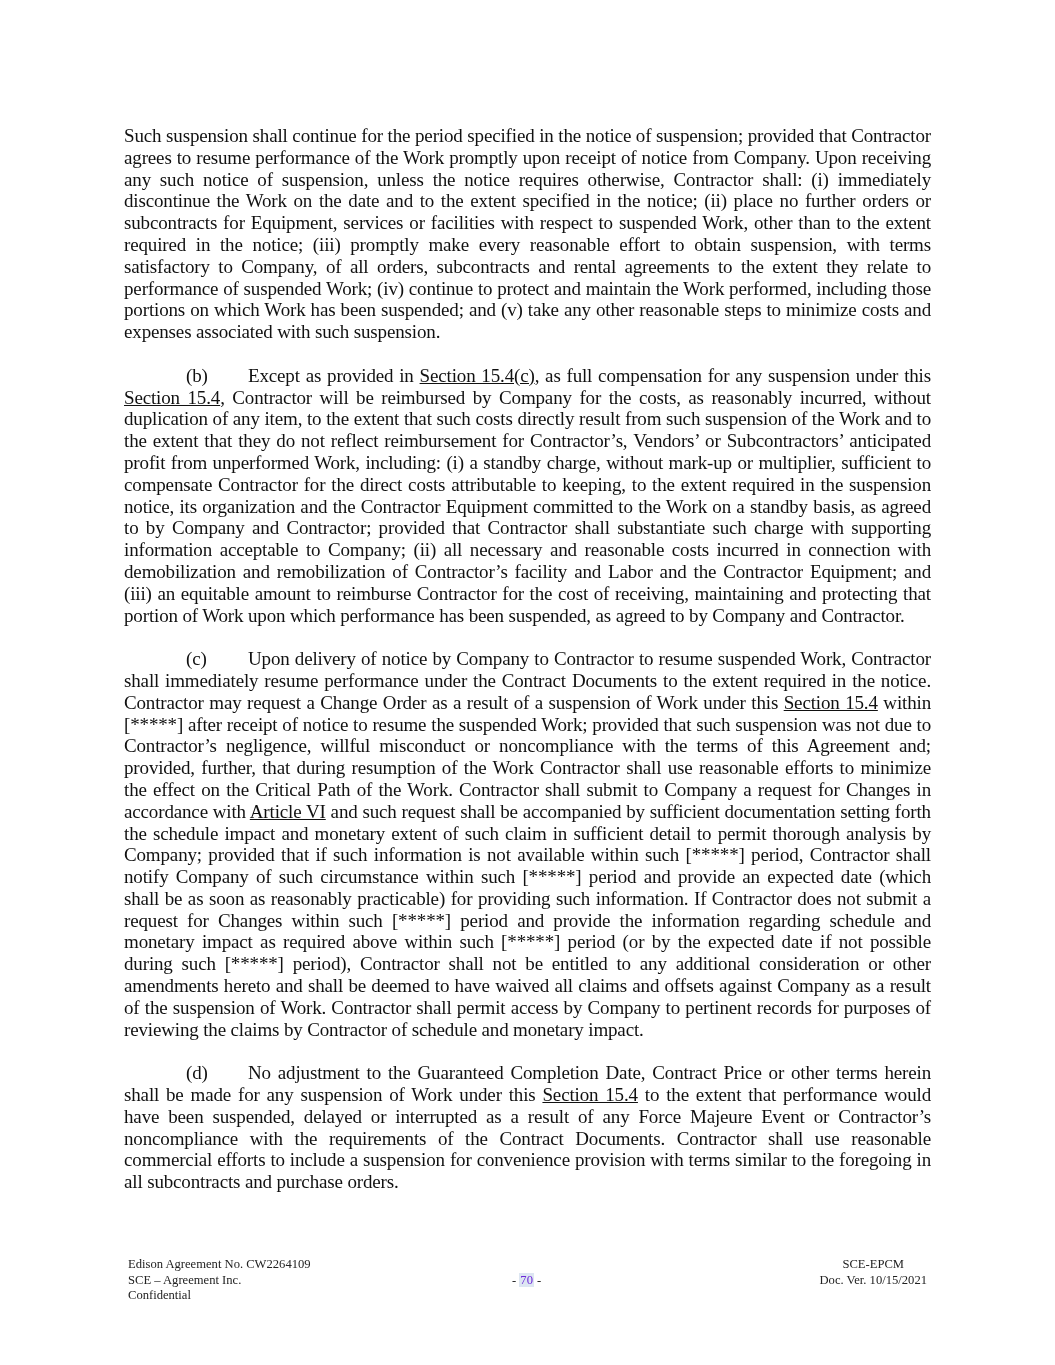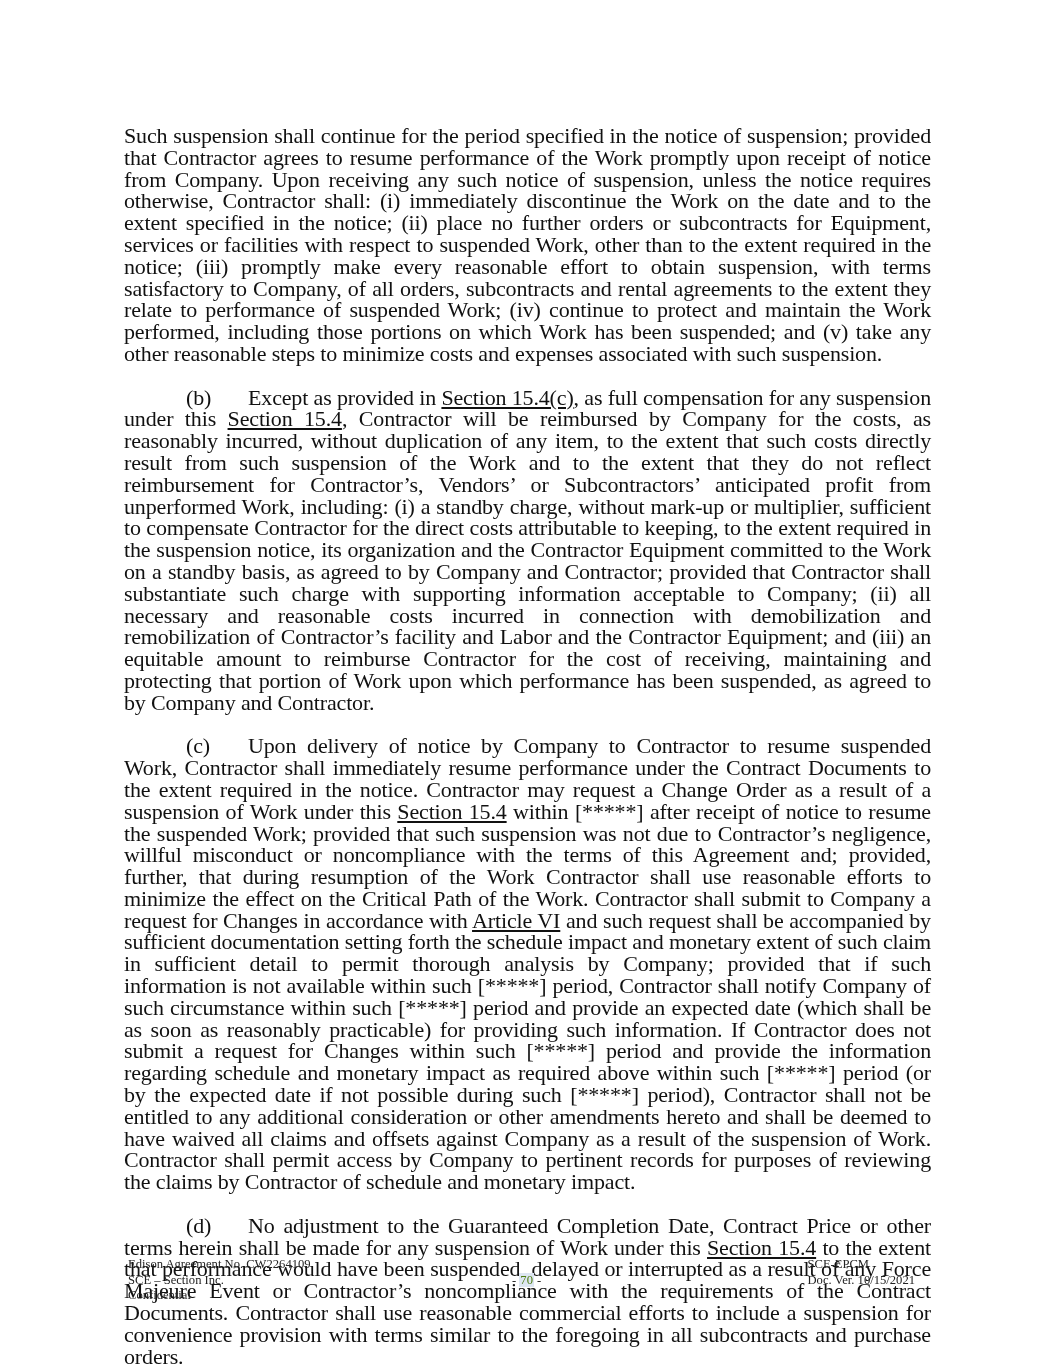--- a/index.html
+++ b/index.html
@@ -15,21 +15,21 @@
       font-family: "Liberation Serif", "DejaVu Serif", serif;
       color: #111111;
     }
     .page {
       position: absolute;
       left: 124px;
       top: 125px;
       width: 807px;
     }
     .para {
-      font-size: 22px;
+      font-size: 19px;
       line-height: 21.8px;
       text-align: justify;
       margin: 0 0 21.8px 0;
       letter-spacing: -0.15px;
       font-family: Liberation Serif, serif;
     }
     .para.indented .label {
       display: inline-block;
       margin-left: 62px;
       width: 62px;
@@ -51,28 +51,28 @@
       left: 4px;
       top: 0;
     }
     .footer-center {
       position: absolute;
       left: 388px;
       top: 15.5px;
     }
     .footer-center .pnum {
       background: #dde6f2;
-      color: #4d7c0f;
+      color: #6d28d9;
       padding: 0 1px;
     }
     .footer-right {
       position: absolute;
-      right: 16px;
+      right: 4px;
       top: 0;
-      text-align: left;
+      text-align: center;
     }
   </style>
 </head>
 <body>
 
 <div class="page">
 
   <p class="para">
     <span>Such suspension shall continue for the period specified in the notice of suspension; provided that Contractor agrees to resume performance of the Work promptly upon receipt of notice from Company.  Upon receiving any such notice of suspension, unless the notice requires otherwise, Contractor shall: (i) immediately discontinue the Work on the date and to the extent specified in the notice; (ii) place no further orders or subcontracts for Equipment, services or facilities with respect to suspended Work, other than to the extent required in the notice; (iii) promptly make every reasonable effort to obtain suspension, with terms satisfactory to Company, of all orders, subcontracts and rental agreements to the extent they relate to performance of suspended Work; (iv) continue to protect and maintain the Work performed, including those portions on which Work has been suspended; and (v) take any other reasonable steps to minimize costs and expenses associated with such suspension.</span>
   </p>
@@ -87,21 +87,21 @@
 
   <p class="para indented">
     <span class="label">(d)</span><span>No adjustment to the Guaranteed Completion Date, Contract Price or other terms herein shall be made for any suspension of Work under this </span><span class="u">Section 15.4</span><span> to the extent that performance would have been suspended, delayed or interrupted as a result of any Force Majeure Event or Contractor’s noncompliance with the requirements of the Contract Documents.  Contractor shall use reasonable commercial efforts to include a suspension for convenience provision with terms similar to the foregoing in all subcontracts and purchase orders.</span>
   </p>
 
 </div>
 
 <div class="footer">
   <div class="footer-left">
     <div>Edison Agreement No. CW2264109</div>
-    <div>SCE – Section Inc.</div>
+    <div>SCE – Agreement Inc.</div>
     <div>Confidential</div>
   </div>
   <div class="footer-center">
     <span>- </span><span class="pnum">70</span><span> -</span>
   </div>
   <div class="footer-right">
     <div>SCE-EPCM</div>
     <div>Doc. Ver. 10/15/2021</div>
   </div>
 </div>

